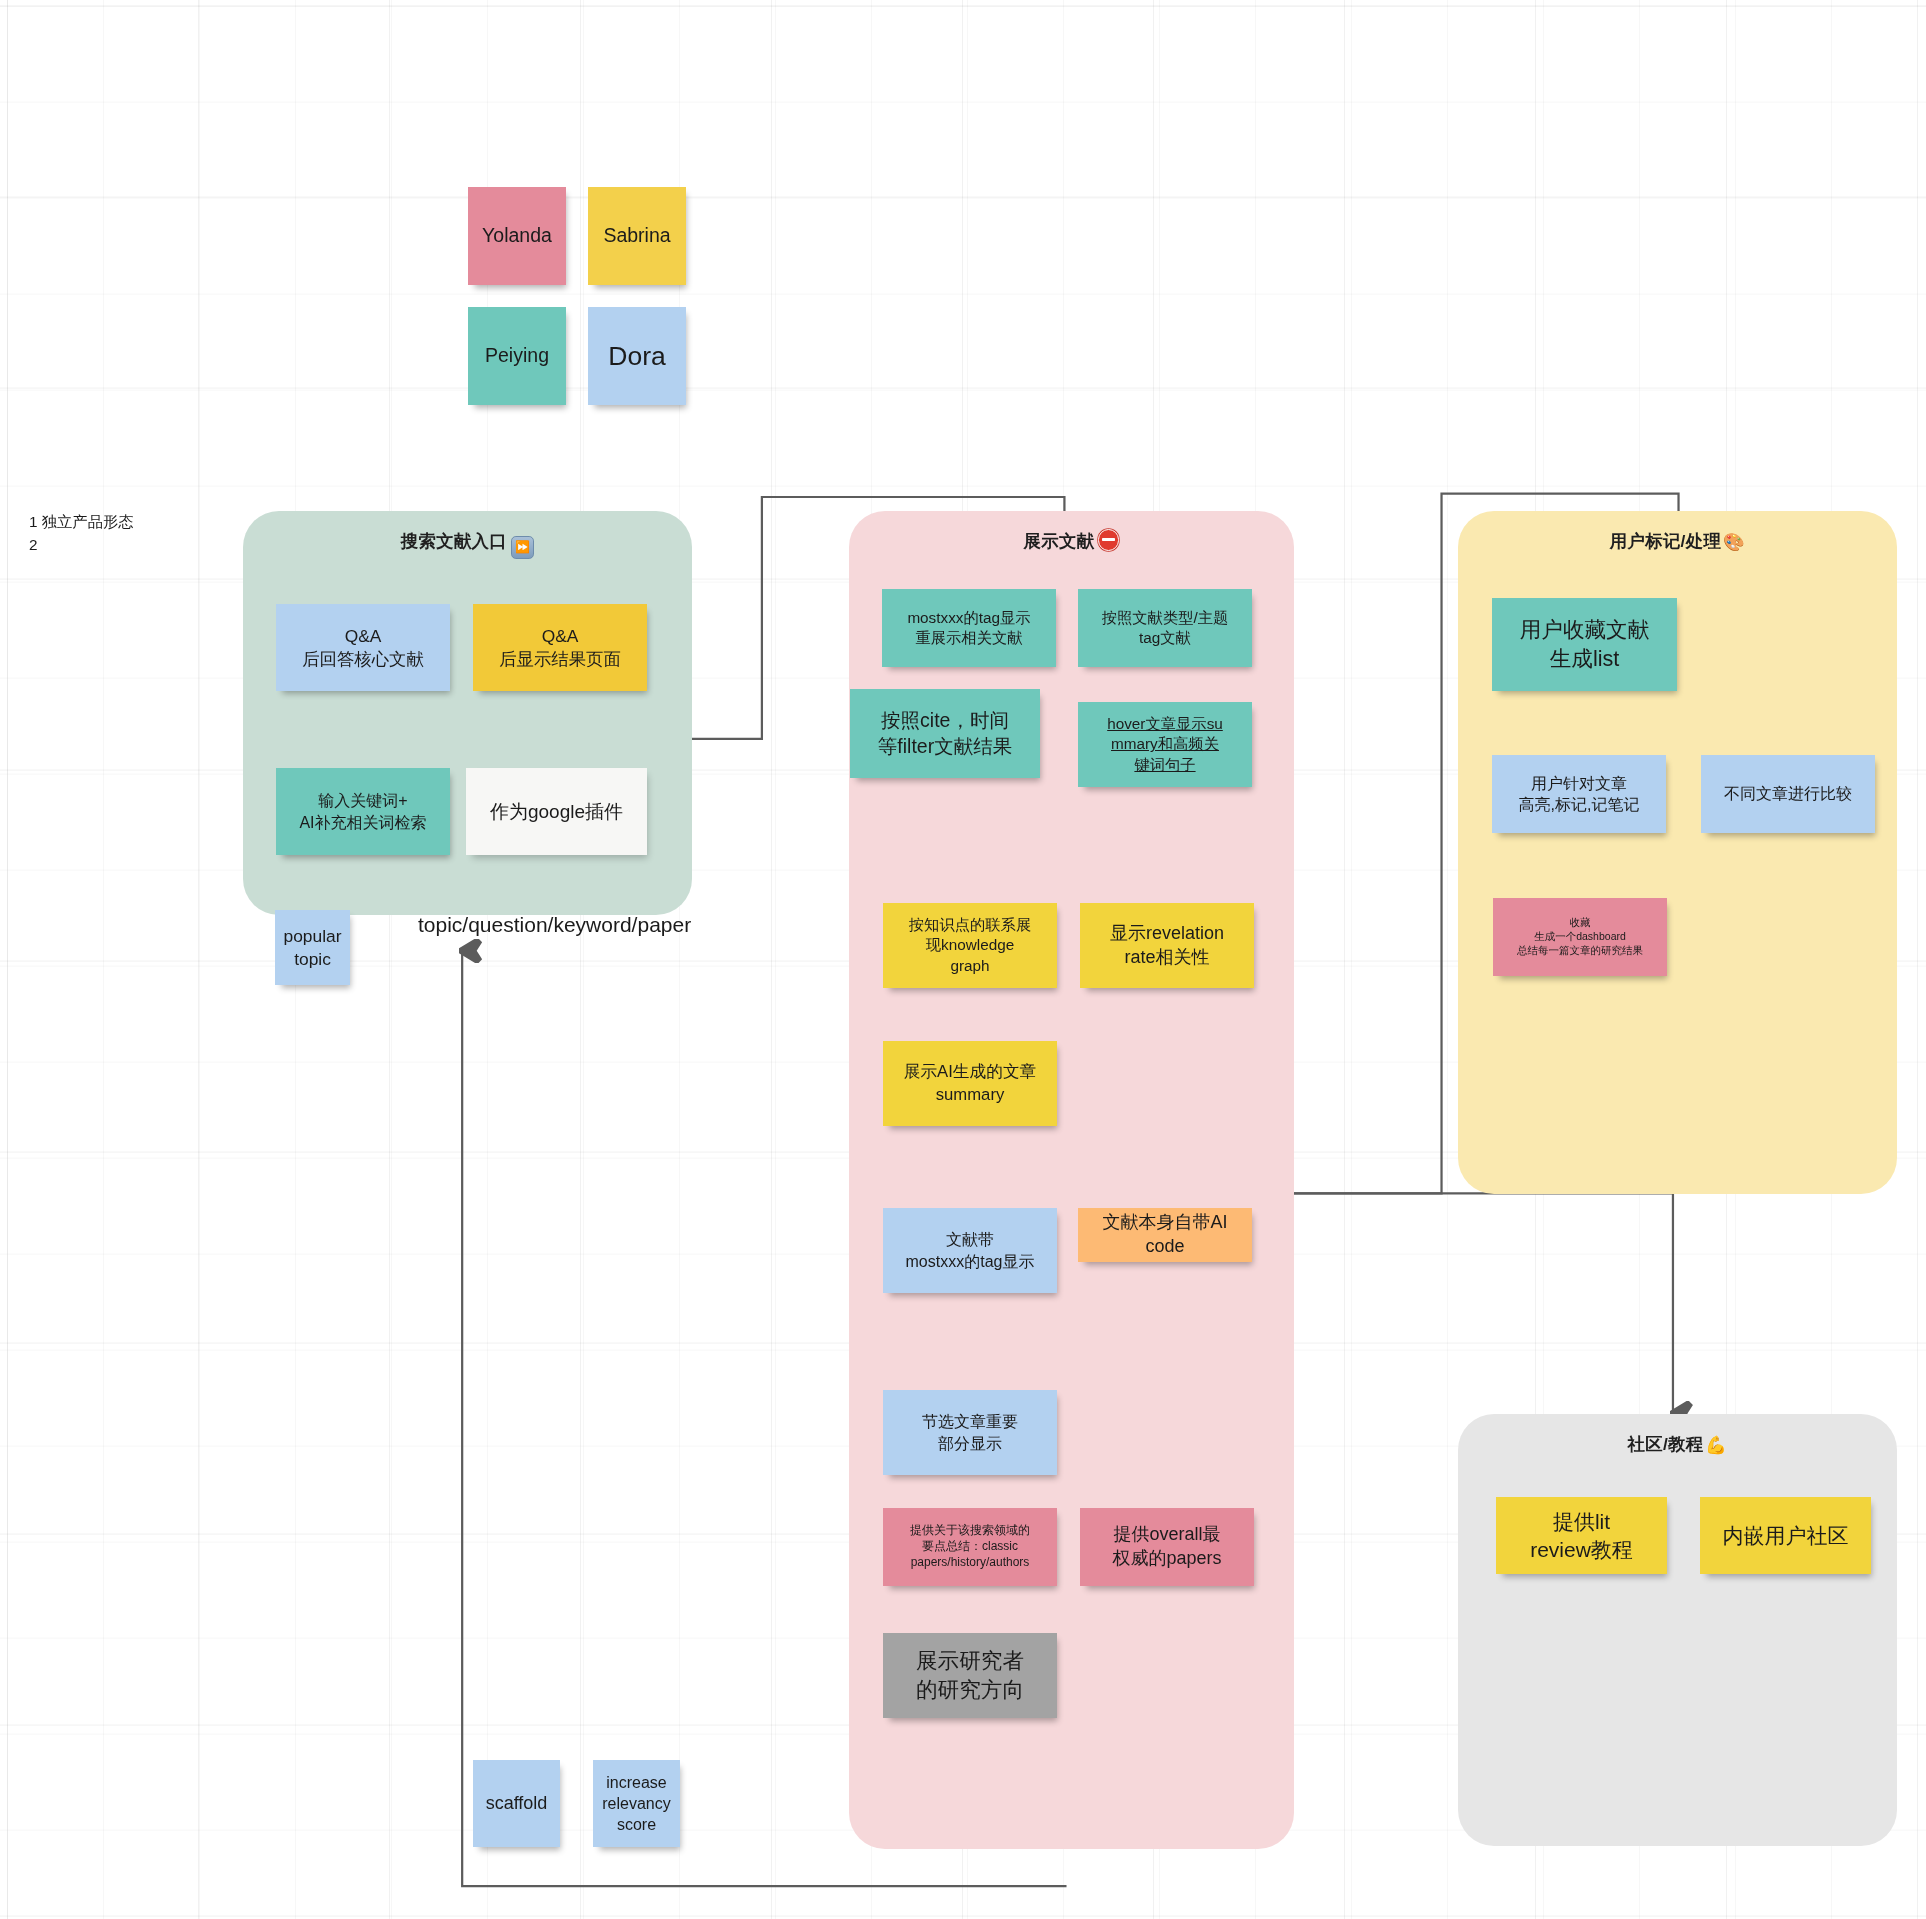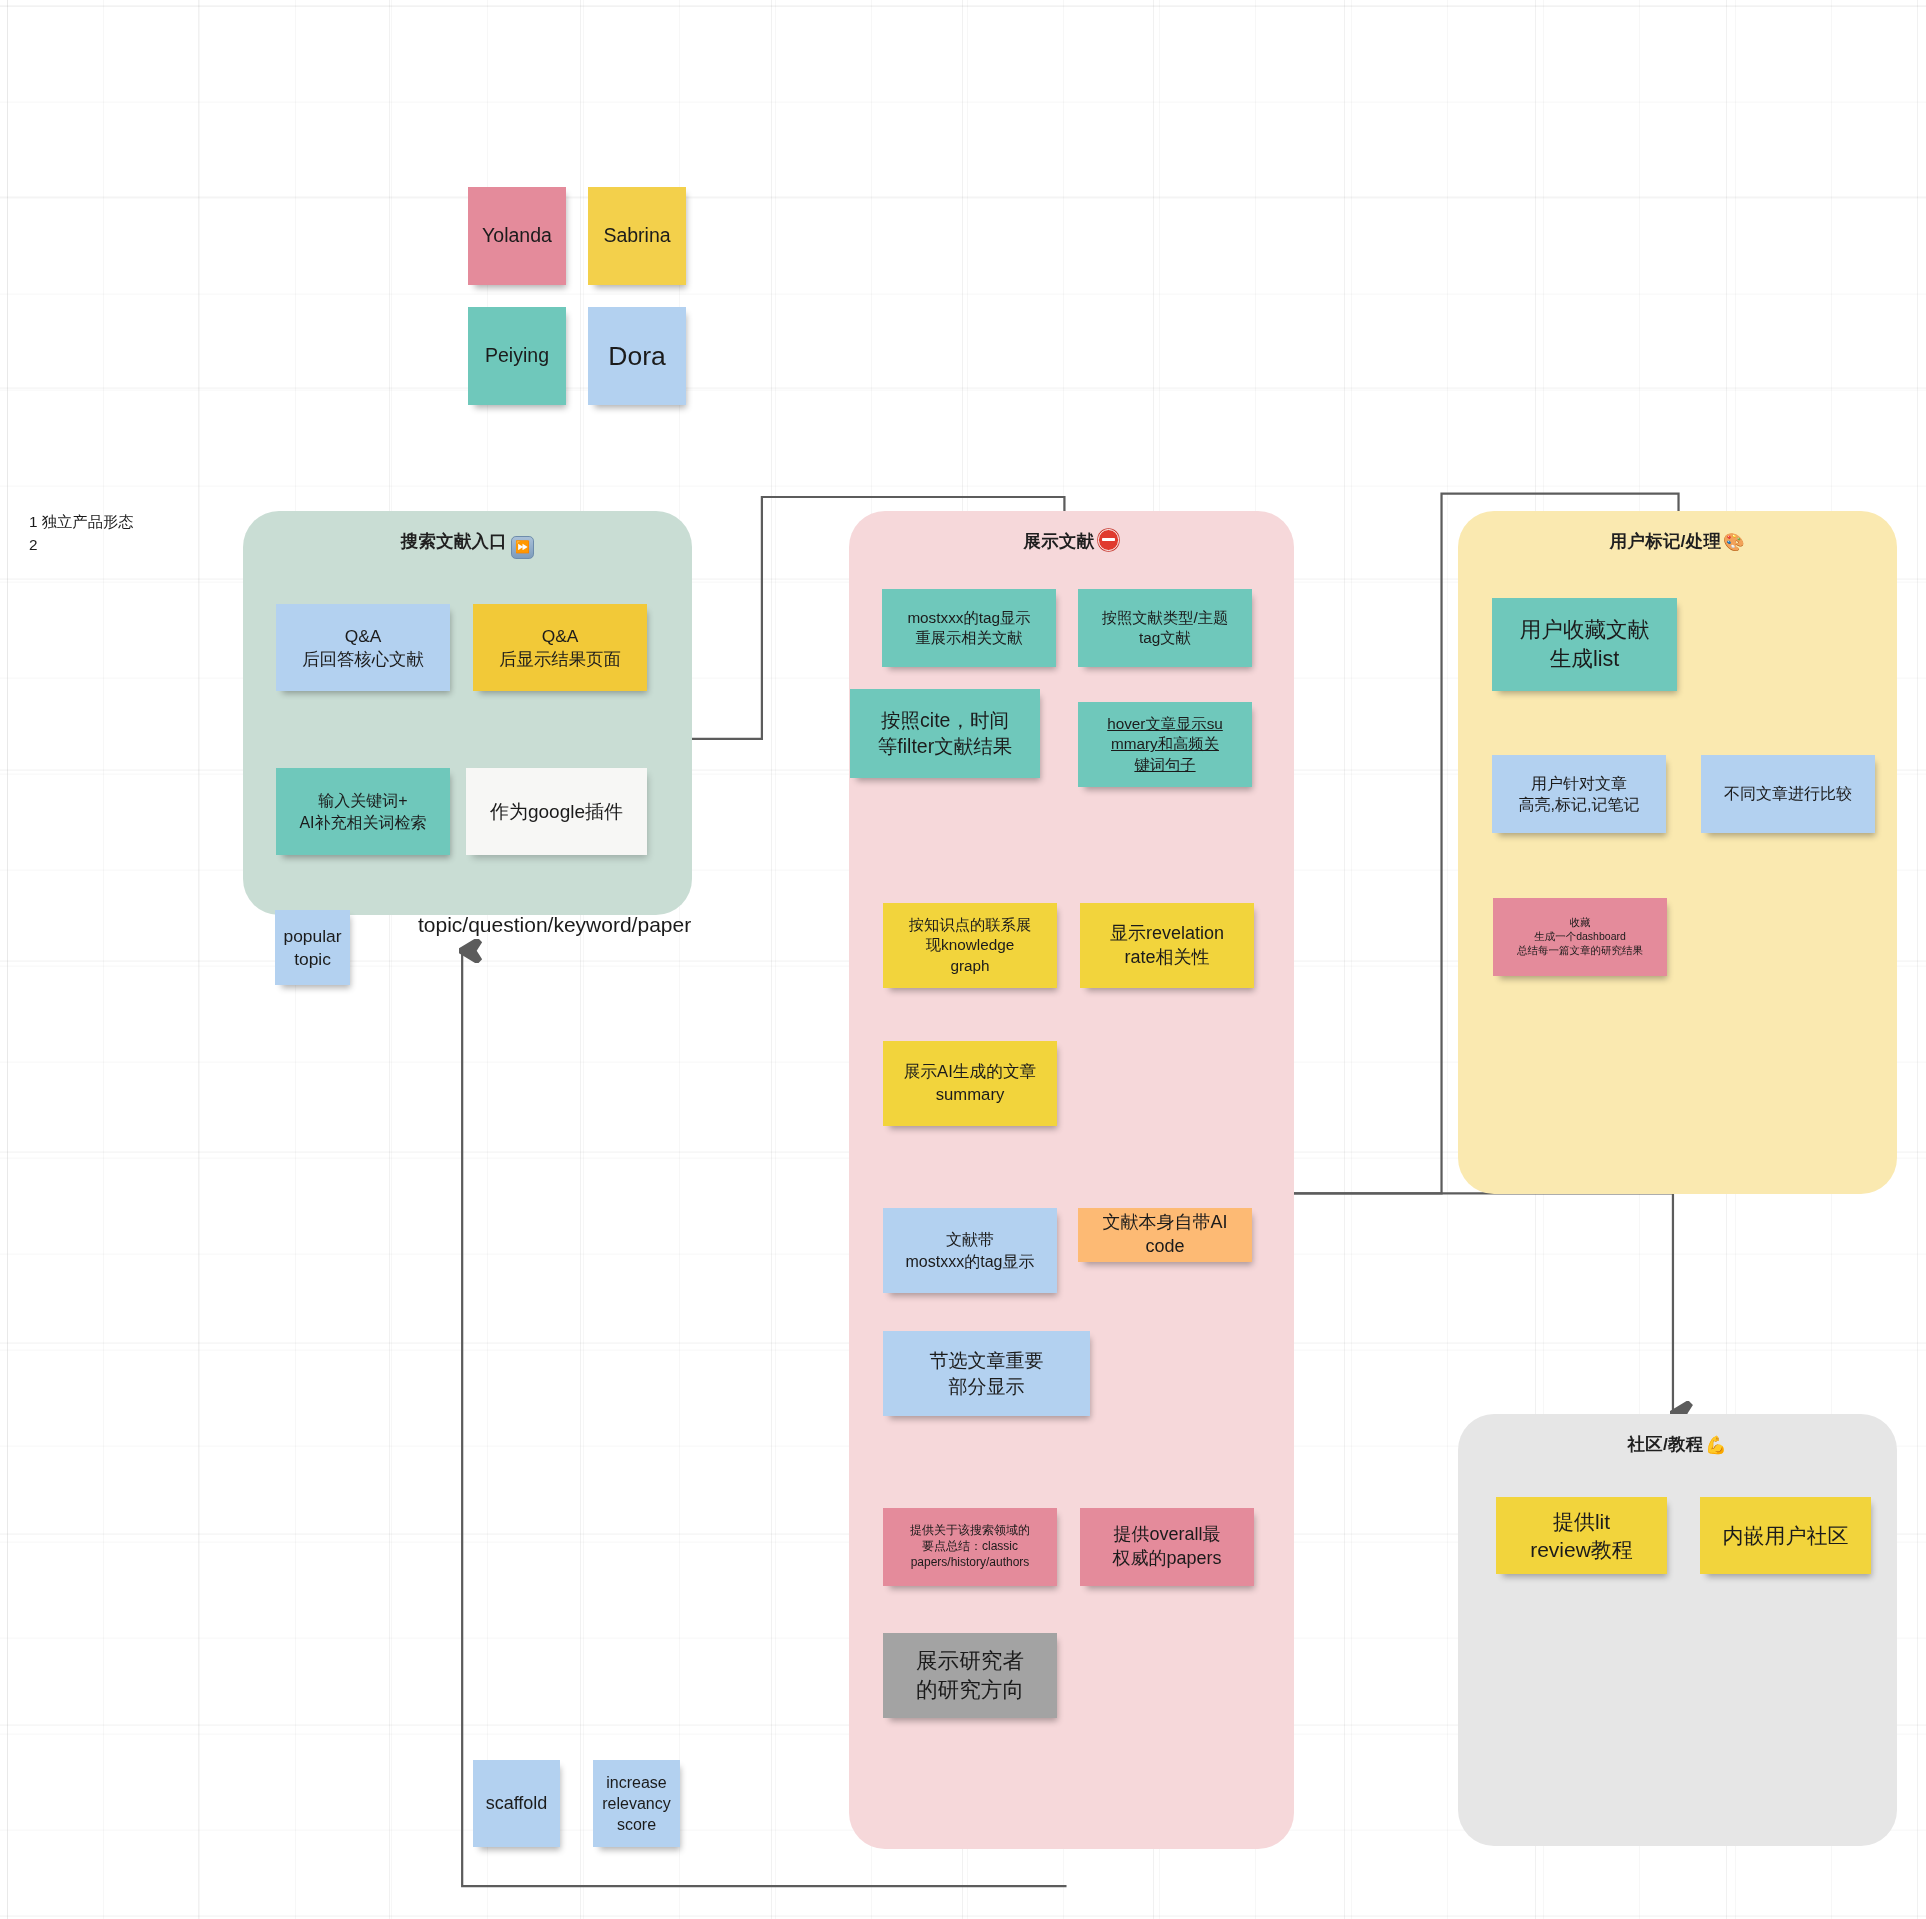--- a/index.html
+++ b/index.html
@@ -211,21 +211,21 @@
 graph</div>
   <div class="note" style="left:1080px; top:903px; width:174px; height:85px; background:#f2d43c; font-size:18px;">显示revelation
 rate相关性</div>
   <div class="note" style="left:883px; top:1041px; width:174px; height:85px; background:#f2d43c; font-size:16.7px;">展示AI生成的文章
 summary</div>
 
   <div class="note" style="left:883px; top:1208px; width:174px; height:85px; background:#b3d1f0; font-size:16px;">文献带
 mostxxx的tag显示</div>
   <div class="note" style="left:1078px; top:1208px; width:174px; height:54px; background:#fdba74; font-size:18px;">文献本身自带AI
 code</div>
-  <div class="note" style="left:883px; top:1331px; width:207px; height:85px; background:#b3d1f0; font-size:19px;">节选文章重要
+  <div class="note" style="left:883px; top:1390px; width:174px; height:85px; background:#b3d1f0; font-size:16px;">节选文章重要
 部分显示</div>
 
   <div class="note" style="left:883px; top:1508px; width:174px; height:78px; background:#e48b9b; font-size:12px;">提供关于该搜索领域的
 要点总结：classic
 papers/history/authors</div>
   <div class="note" style="left:1080px; top:1508px; width:174px; height:78px; background:#e48b9b; font-size:18px;">提供overall最
 权威的papers</div>
   <div class="note" style="left:883px; top:1633px; width:174px; height:85px; background:#a3a3a3; font-size:21.6px;">展示研究者
 的研究方向</div>
 

